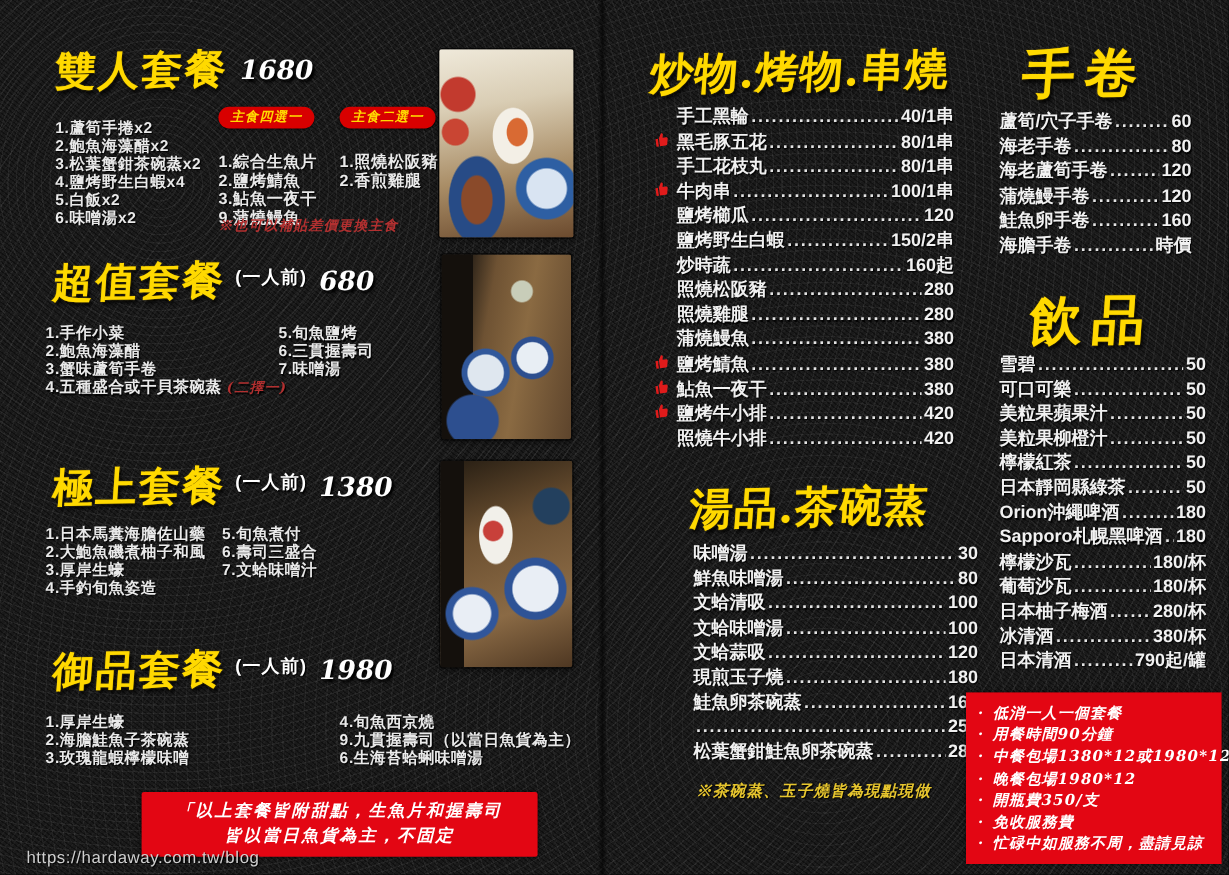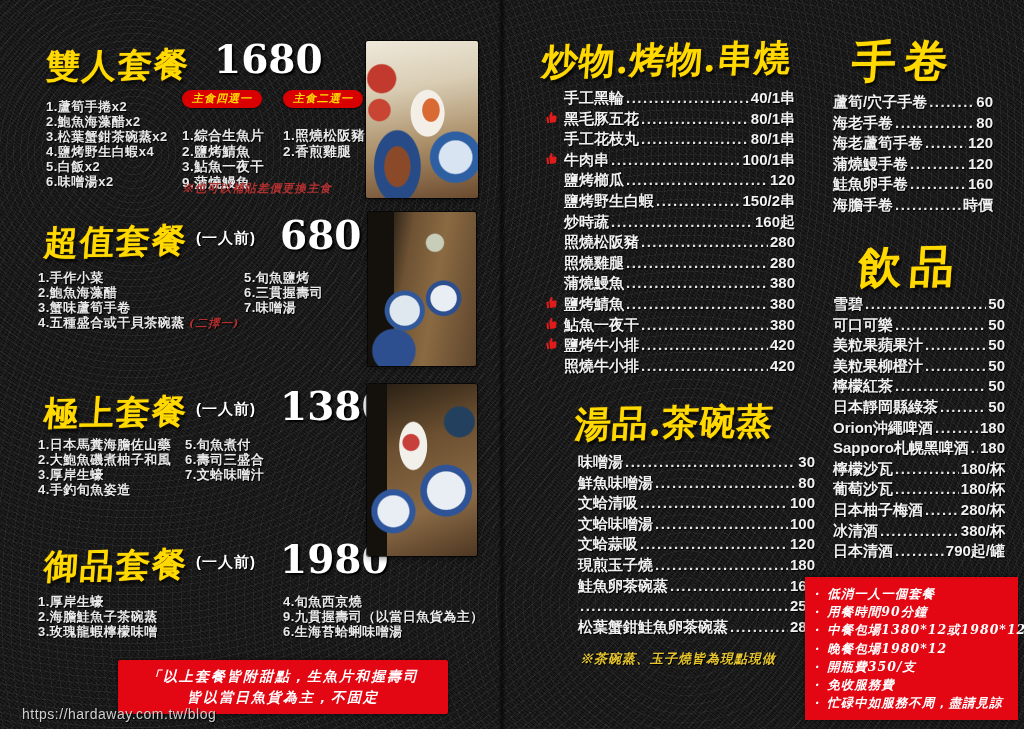--- a/index.html
+++ b/index.html
@@ -14,22 +14,22 @@
     font-family:"Liberation Sans",sans-serif;
   }
   .seam{position:absolute;left:498px;top:0;width:8px;height:729px;
     background:linear-gradient(90deg,transparent,rgba(0,0,0,.6) 50%,transparent);}
   .abs{position:absolute;}
   
   .cal{display:inline-block;font-family:"DejaVu Serif",serif;font-weight:700;color:#ffd900;
     text-shadow:0 0 1px #b89400,2px 3px 3px rgba(0,0,0,.85);transform:skewX(-5deg) rotate(-1deg);
     letter-spacing:2px;white-space:nowrap;}
   .t34{font-size:34px;} .t38{font-size:36px;letter-spacing:1px;} .t44{font-size:44px;letter-spacing:8px;}
-  .pnum{font-family:"DejaVu Serif",serif;font-weight:700;font-size:39px;color:#fff;
-    margin-left:24px;text-shadow:2px 2px 2px #000;vertical-align:4px;}
+  .pnum{font-family:"DejaVu Serif",serif;font-style:italic;font-weight:700;font-size:22px;color:#fff;
+    margin-left:10px;text-shadow:2px 2px 2px #000;vertical-align:4px;}
   .serving{font-size:15px;color:#fff;font-weight:700;margin-left:8px;letter-spacing:1px;
     vertical-align:10px;text-shadow:1px 1px 1px #000;}
   .set-head{white-space:nowrap;}
   
   ul{margin:0;padding:0;list-style:none;}
   .plist li,.set-li{color:#e9e9e9;font-size:13px;line-height:15px;font-weight:700;
     letter-spacing:.5px;text-shadow:1px 1px 1px #000;white-space:nowrap;}
   .opt li{font-size:13.5px;line-height:15.5px;}
   .badge{display:inline-block;background:#d80000;color:#ffd900;font-size:11px;font-weight:700;
     padding:1px 10px 2px;border-radius:9px;font-family:"DejaVu Serif",serif;font-style:italic;
@@ -131,21 +131,21 @@
   </div>
   <div class="abs" style="left:38px;top:270px">
     <ul class="plist">
 
     <li>1.手作小菜</li>
         <li>2.鮑魚海藻醋</li>
         <li>3.蟹味蘆筍手卷</li>
       </ul>
     <div class="set-li"><span>4.五種盛合或干貝茶碗蒸</span> <span class="rednote">(二擇一)</span></div>
   </div>
-  <ul class="abs plist" style="left:244px;top:270px">
+  <ul class="abs plist" style="left:232px;top:270px">
 
   <li>5.旬魚鹽烤</li>
       <li>6.三貫握壽司</li>
       <li>7.味噌湯</li>
     </ul>
 
   <div class="abs set-head" style="left:44px;top:383px">
     <span class="cal t34">極上套餐</span><span class="serving">(一人前)</span><span class="pnum">1380</span>
   </div>
   <ul class="abs plist" style="left:38px;top:437px">

